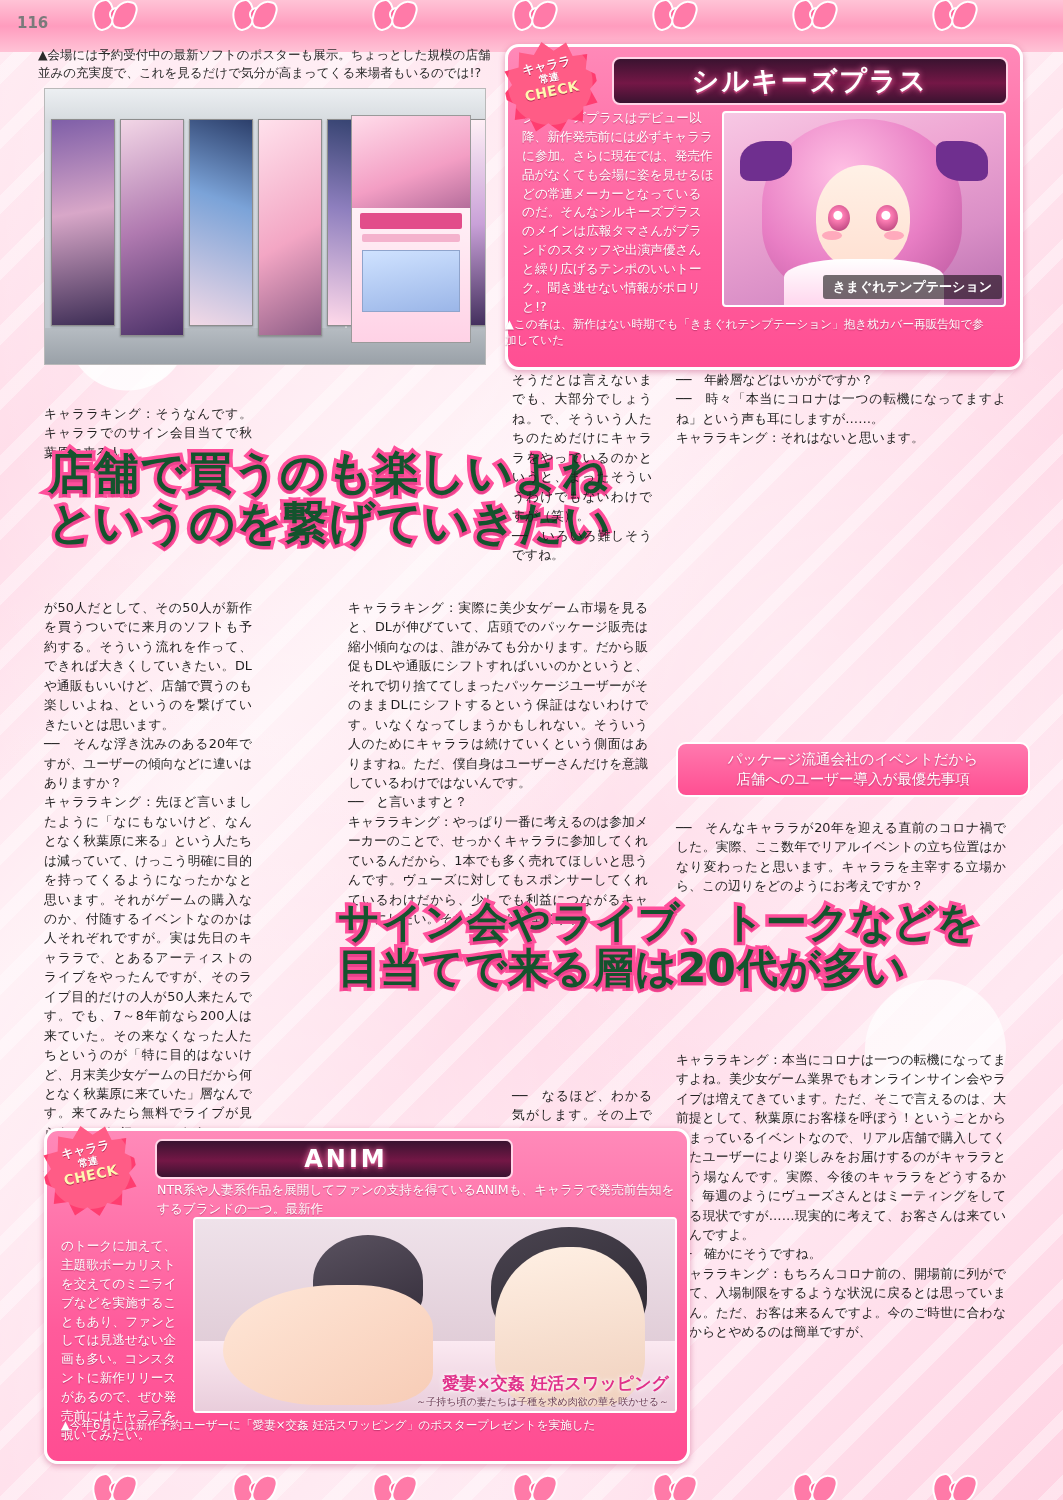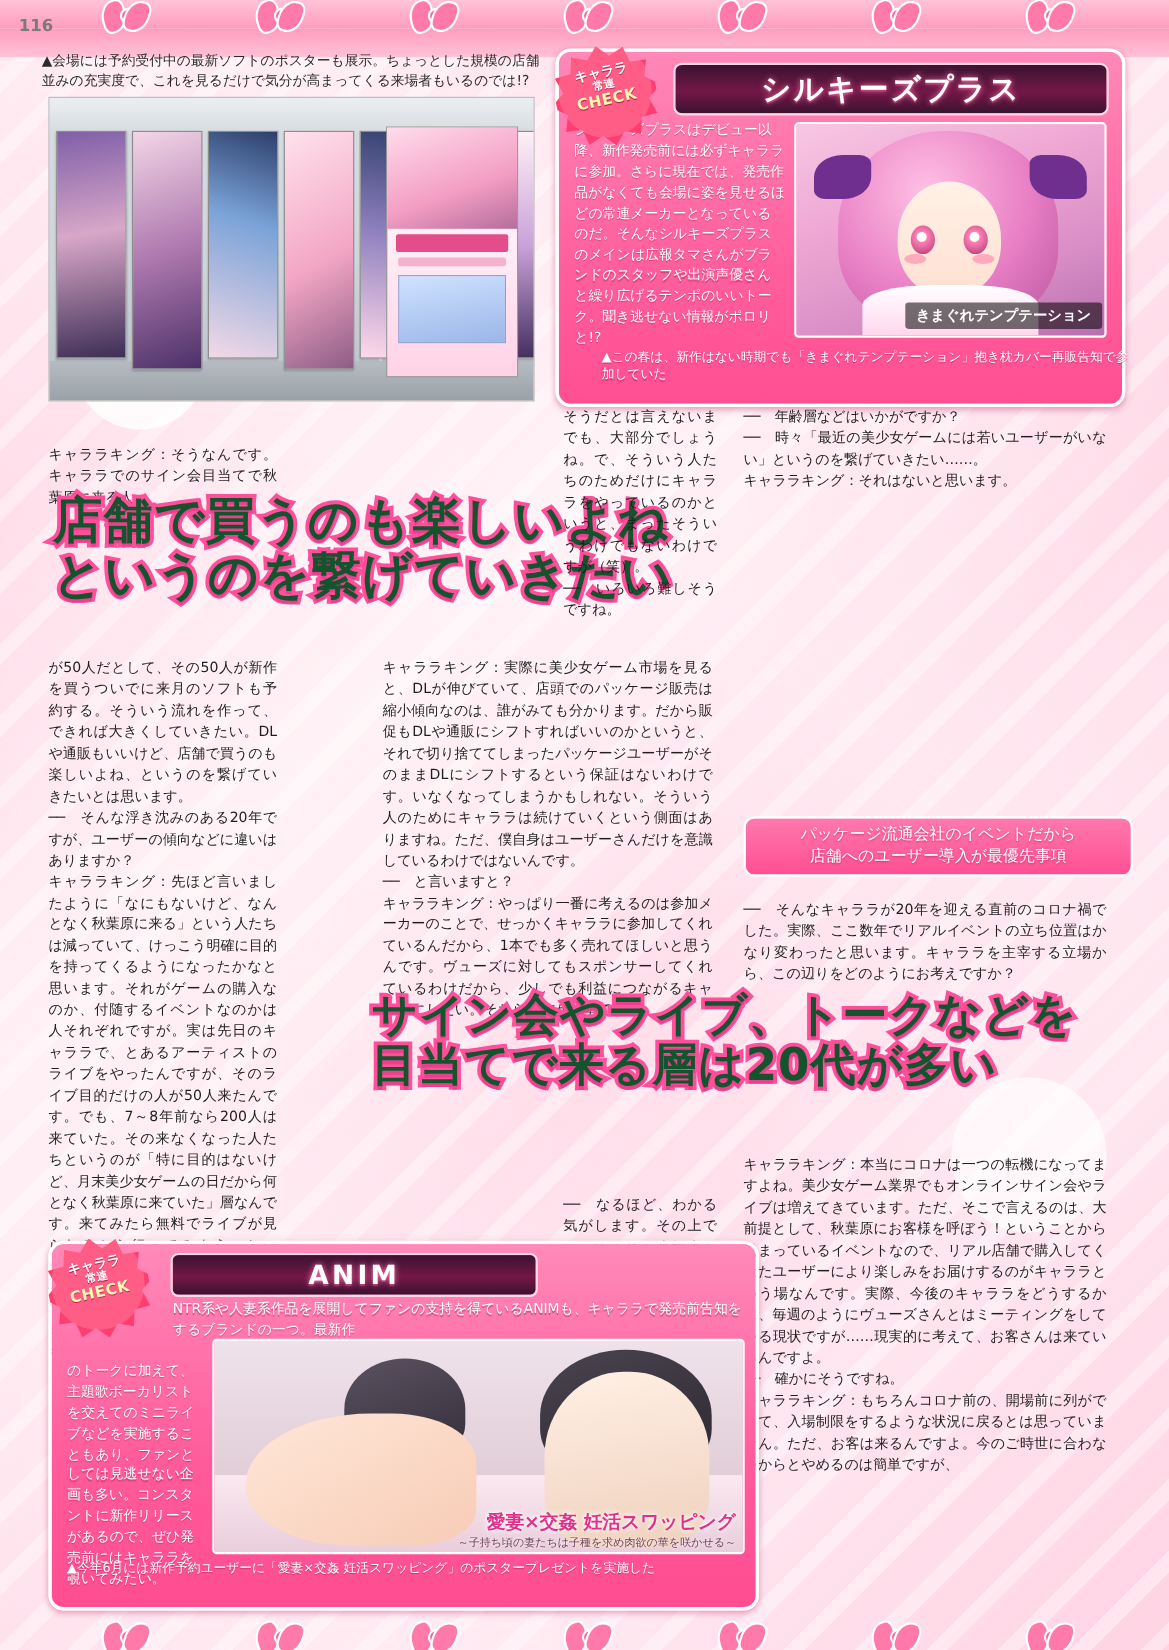--- a/index.html
+++ b/index.html
@@ -121,21 +121,20 @@
   .silkys-img .ribbonL{position:absolute;left:16px;top:28px;width:52px;height:40px;background:#6f2f8f;border-radius:50% 20% 50% 20%;}
   .silkys-img .ribbonR{position:absolute;right:16px;top:28px;width:52px;height:40px;background:#6f2f8f;border-radius:20% 50% 20% 50%;}
   .silkys-img .dress{position:absolute;left:60px;bottom:0;width:160px;height:46px;border-radius:40% 40% 0 0;background:linear-gradient(180deg,#fff,#ffd7ee);}
   .silkys-caption{
     position:absolute;right:18px;top:228px;background:rgba(0,0,0,.55);color:#fff;font-size:13px;font-weight:bold;
     padding:3px 10px;border-radius:3px;
   }
   .silkys-note{
     position:absolute;left:505px;top:316px;width:490px;font-size:11.6px;line-height:1.4;color:#fff;
     text-shadow:0 1px 1px rgba(150,30,80,.6);
-    padding-left:42px;
   }
 
   
   .col{position:absolute;font-size:12.8px;line-height:1.52;color:#1f1f1f;text-align:justify;}
   .col p{margin:0 0 0 0;}
 
   
   .headline{
     position:absolute;font-weight:bold;color:#14532d;letter-spacing:1px;line-height:1.12;
     -webkit-text-stroke:7px #ff4f9b;paint-order:stroke fill;
@@ -154,21 +153,21 @@
 
   
   .panel-anim{
     position:absolute;left:44px;top:1128px;width:640px;height:330px;
     background:linear-gradient(180deg,#ff8ab9,#ff5b9b 60%,#ff4d92);
     border-radius:14px;border:3px solid #fff;box-shadow:0 2px 6px rgba(190,60,115,.45);
   }
   .anim-title{
     position:absolute;left:108px;top:8px;width:330px;height:36px;border-radius:7px;
     background:linear-gradient(180deg,#3a1330,#741746 55%,#3a1330);border:2px solid #ffd6e8;
-    display:flex;align-items:center;justify-content:center;
+    display:flex;align-items:center;justify-content:center;padding-left:24px;
   }
   .anim-title span{font-size:24px;font-weight:bold;color:#fff;letter-spacing:3px;text-shadow:0 0 6px #ff7ab0,0 2px 0 #9c2a5f;}
   .anim-lead{
     position:absolute;left:110px;top:50px;width:520px;font-size:12.6px;line-height:1.5;color:#fff;
     text-shadow:0 1px 1px rgba(140,25,70,.5);
   }
   .anim-body{
     position:absolute;left:14px;top:86px;width:122px;font-size:12.6px;line-height:1.5;color:#fff;
     text-shadow:0 1px 1px rgba(140,25,70,.5);
     margin-top:20px;
@@ -332,21 +331,21 @@
     <p>──　と言いますと？</p>
     <p>キャララキング：やっぱり一番に考えるのは参加メーカーのことで、せっかくキャララに参加してくれているんだから、1本でも多く売れてほしいと思うんです。ヴューズに対してもスポンサーしてくれているわけだから、少しでも利益につながるキャララにしたい。そちらの方が大事ですね。</p>
   </div>
   <div class="col" style="left:512px;top:1086px;width:140px;">
     <p>──　なるほど、わかる気がします。その上で買ってくれた来場者がいるってことですよね。</p>
     <p>キャララキング：そういう人は楽しんでほしいなって思いますけどね。なんか客層の変化という質問の答えにはなっていませんが（笑）。そう考えると、あまり</p>
   </div>
 
   <div class="col" style="left:676px;top:370px;width:330px;">
     <p>──　年齢層などはいかがですか？</p>
-    <p>──　時々「最近の美少女ゲームには若いユーザーがいない」というのを繋げていきたい……。</p>
+    <p>──　時々「本当にコロナは一つの転機になってますよね」という声も耳にしますが……。</p>
     <p>キャララキング：それはないと思います。</p>
   </div>
 
   <div class="subbanner" style="white-space:pre-line;">パッケージ流通会社のイベントだから
 店舗へのユーザー導入が最優先事項</div>
 
   <div class="col" style="left:676px;top:818px;width:330px;">
     <p>──　そんなキャララが20年を迎える直前のコロナ禍でした。実際、ここ数年でリアルイベントの立ち位置はかなり変わったと思います。キャララを主宰する立場から、この辺りをどのようにお考えですか？</p>
   </div>
 

